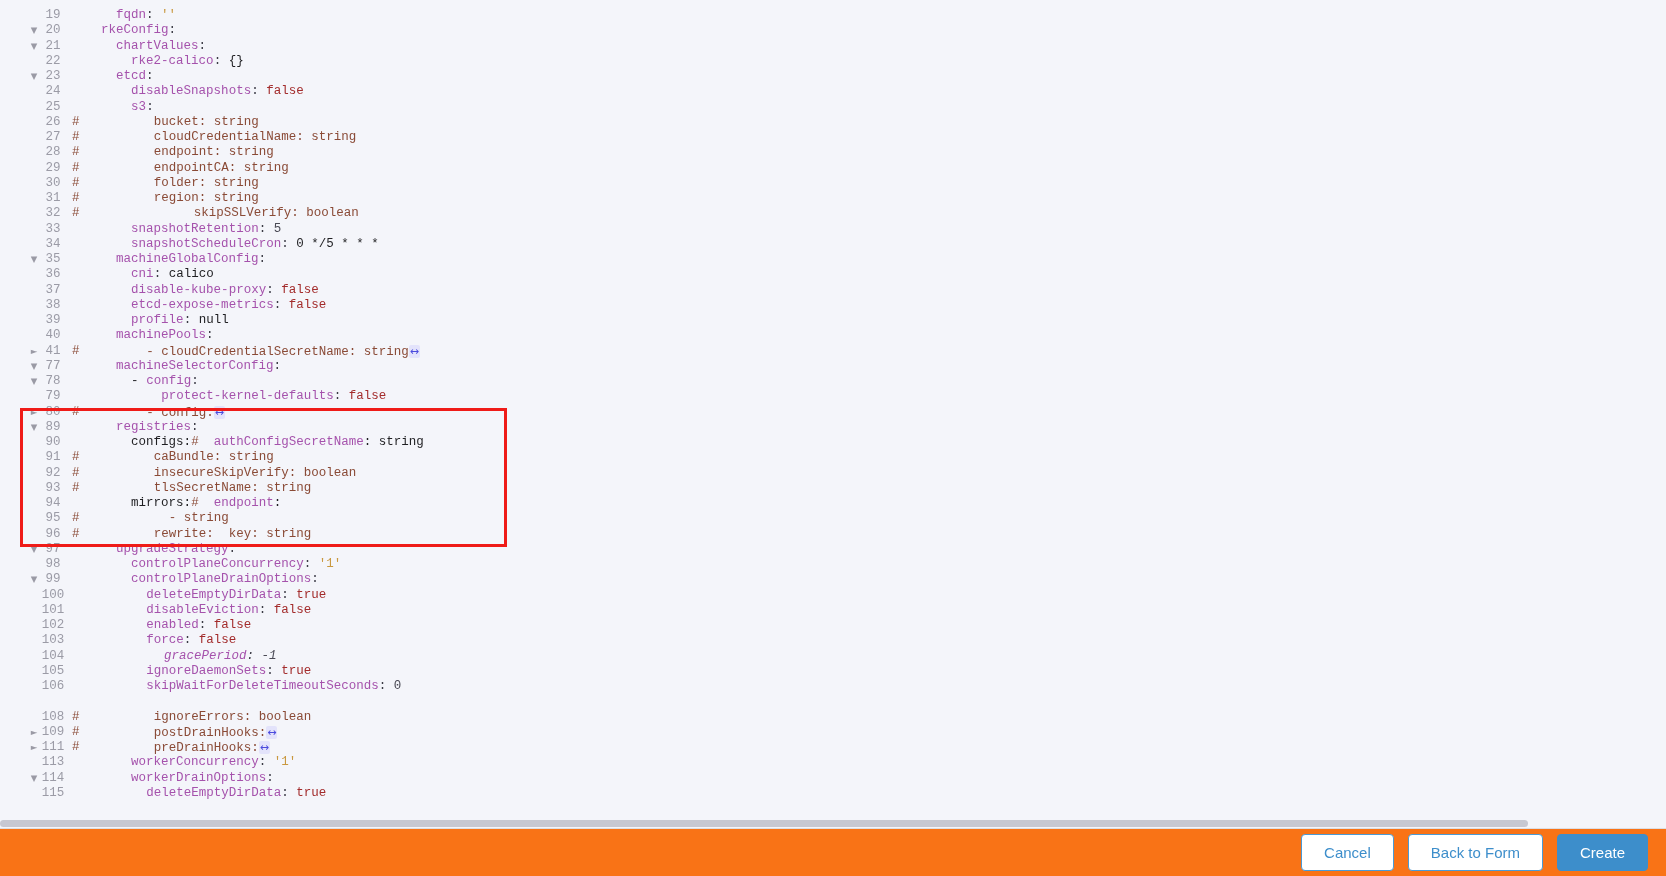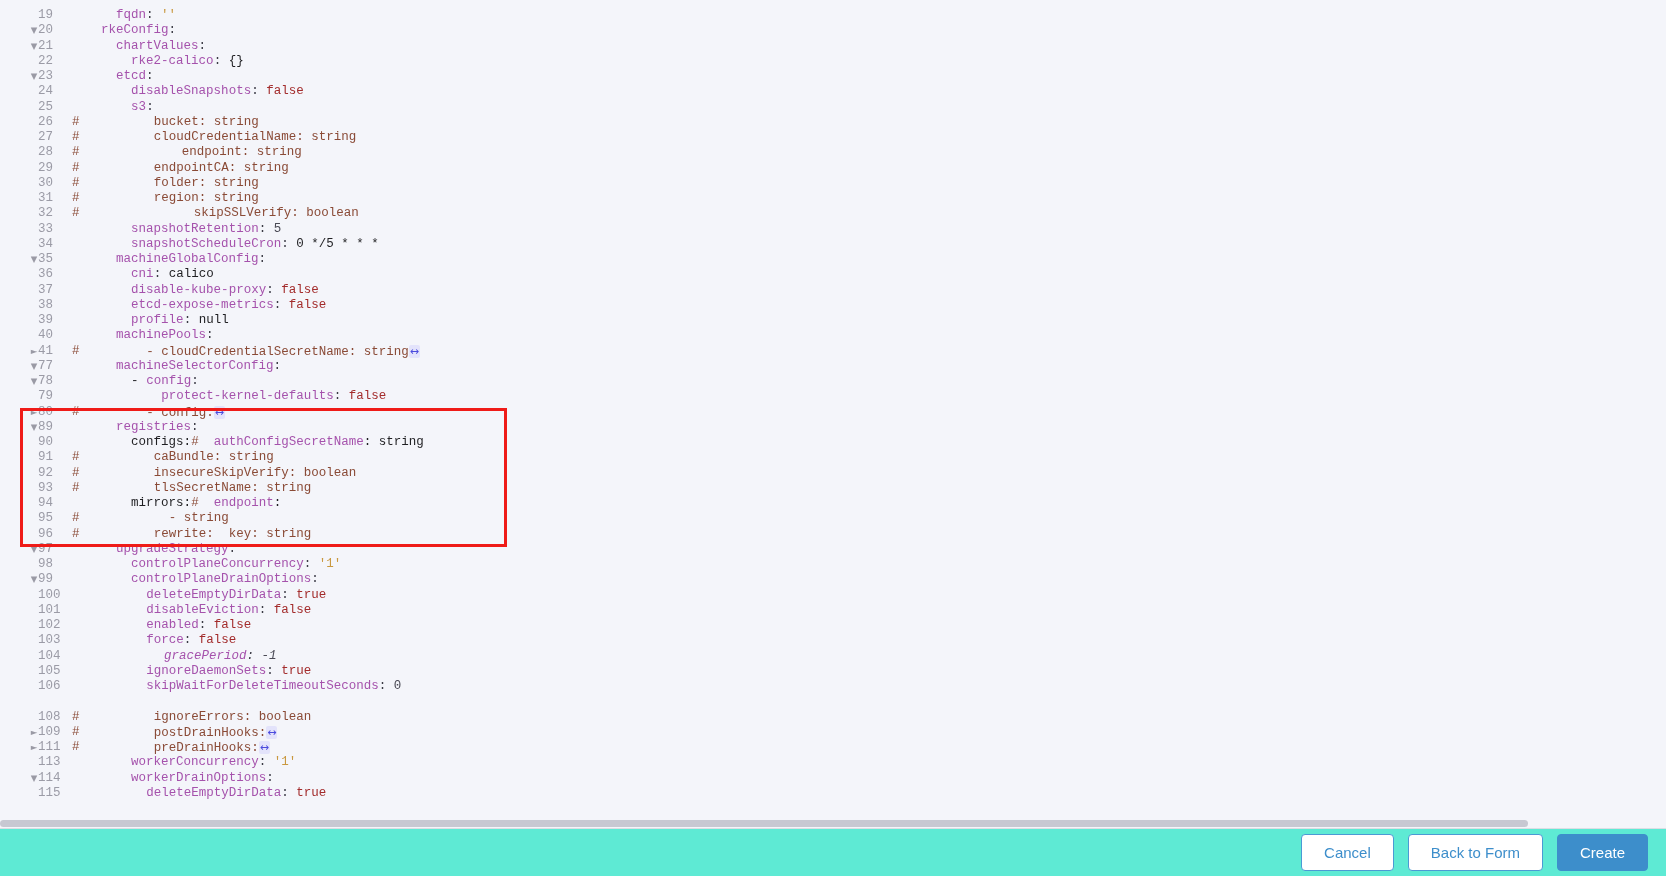--- a/index.html
+++ b/index.html
@@ -56,21 +56,21 @@
     line-height: 15.25px;
     cursor: pointer;
     user-select: none;
   }
   .fold.empty { cursor: default; }
 
   .lnum {
     position: absolute;
     left: 38px;
     width: 30px;
-    text-align: left;
+    text-align: center;
     color: #9b9ba6;
     font-family: "Liberation Mono", "DejaVu Sans Mono", monospace;
     font-size: 12.5px;
     line-height: 15.25px;
     user-select: none;
   }
 
   .hashmark {
     position: absolute;
     left: 72px;
@@ -141,21 +141,21 @@
     border-radius: 4px;
   }
 
   
   #footer {
     position: absolute;
     left: 0;
     top: 828px;
     width: 1666px;
     height: 48px;
-    background: #5eead4;
+    background: #f97316;
     border-top: 1px solid #dcdee4;
     box-sizing: border-box;
     display: flex;
     align-items: center;
     justify-content: flex-end;
     padding-right: 18px;
     gap: 14px;
   }
 
   .btn {
@@ -191,21 +191,21 @@
   <div id="code-scroll">
       <div class="code-line" style="position: absolute; left: 0px; top: 8px; width: 1666px;"><span class="fold empty"></span><span class="lnum">19</span><span class="content" style="left: 116.08px;"><span class="t-key">fqdn</span><span class="t-punct">: </span><span class="t-str">''</span></span></div>
       <div class="code-line" style="position: absolute; left: 0px; top: 23.25px; width: 1666px;"><span class="fold">▼</span><span class="lnum">20</span><span class="content" style="left: 101.04px;"><span class="t-key">rkeConfig</span><span class="t-punct">:</span></span></div>
       <div class="code-line" style="position: absolute; left: 0px; top: 38.5px; width: 1666px;"><span class="fold">▼</span><span class="lnum">21</span><span class="content" style="left: 116.08px;"><span class="t-key">chartValues</span><span class="t-punct">:</span></span></div>
       <div class="code-line" style="position: absolute; left: 0px; top: 53.75px; width: 1666px;"><span class="fold empty"></span><span class="lnum">22</span><span class="content" style="left: 131.12px;"><span class="t-key">rke2-calico</span><span class="t-punct">: </span><span class="t-plain">{}</span></span></div>
       <div class="code-line" style="position: absolute; left: 0px; top: 69px; width: 1666px;"><span class="fold">▼</span><span class="lnum">23</span><span class="content" style="left: 116.08px;"><span class="t-key">etcd</span><span class="t-punct">:</span></span></div>
       <div class="code-line" style="position: absolute; left: 0px; top: 84.25px; width: 1666px;"><span class="fold empty"></span><span class="lnum">24</span><span class="content" style="left: 131.12px;"><span class="t-key">disableSnapshots</span><span class="t-punct">: </span><span class="t-bool">false</span></span></div>
       <div class="code-line" style="position: absolute; left: 0px; top: 99.5px; width: 1666px;"><span class="fold empty"></span><span class="lnum">25</span><span class="content" style="left: 131.12px;"><span class="t-key">s3</span><span class="t-punct">:</span></span></div>
       <div class="code-line" style="position: absolute; left: 0px; top: 114.75px; width: 1666px;"><span class="fold empty"></span><span class="lnum">26</span><span class="hashmark">#</span><span class="content" style="left: 153.68px;"><span class="t-comment">bucket: string</span></span></div>
       <div class="code-line" style="position: absolute; left: 0px; top: 130px; width: 1666px;"><span class="fold empty"></span><span class="lnum">27</span><span class="hashmark">#</span><span class="content" style="left: 153.68px;"><span class="t-comment">cloudCredentialName: string</span></span></div>
-      <div class="code-line" style="position: absolute; left: 0px; top: 145.25px; width: 1636px;"><span class="fold empty"></span><span class="lnum">28</span><span class="hashmark">#</span><span class="content" style="left: 153.68px; margin-left: 28px;"><span class="t-comment">endpoint: string</span></span></div>
+      <div class="code-line" style="position: absolute; left: 0px; top: 145.25px; width: 1636px;"><span class="fold empty"></span><span class="lnum">28</span><span class="hashmark">#</span><span class="content" style="left: 153.68px;"><span class="t-comment">endpoint: string</span></span></div>
       <div class="code-line" style="position: absolute; left: 0px; top: 160.5px; width: 1666px;"><span class="fold empty"></span><span class="lnum">29</span><span class="hashmark">#</span><span class="content" style="left: 153.68px;"><span class="t-comment">endpointCA: string</span></span></div>
       <div class="code-line" style="position: absolute; left: 0px; top: 175.75px; width: 1666px;"><span class="fold empty"></span><span class="lnum">30</span><span class="hashmark">#</span><span class="content" style="left: 153.68px;"><span class="t-comment">folder: string</span></span></div>
       <div class="code-line" style="position: absolute; left: 0px; top: 191px; width: 1666px;"><span class="fold empty"></span><span class="lnum">31</span><span class="hashmark">#</span><span class="content" style="left: 153.68px;"><span class="t-comment">region: string</span></span></div>
       <div class="code-line" style="position: absolute; left: 0px; top: 206.25px; width: 1666px;"><span class="fold empty"></span><span class="lnum">32</span><span class="hashmark">#</span><span class="content" style="left: 153.68px; margin-left: 40px;"><span class="t-comment">skipSSLVerify: boolean</span></span></div>
       <div class="code-line" style="position: absolute; left: 0px; top: 221.5px; width: 1666px;"><span class="fold empty"></span><span class="lnum">33</span><span class="content" style="left: 131.12px;"><span class="t-key">snapshotRetention</span><span class="t-punct">: </span><span class="t-num">5</span></span></div>
       <div class="code-line" style="position: absolute; left: 0px; top: 236.75px; width: 1666px;"><span class="fold empty"></span><span class="lnum">34</span><span class="content" style="left: 131.12px;"><span class="t-key">snapshotScheduleCron</span><span class="t-punct">: </span><span class="t-plain">0 */5 * * *</span></span></div>
       <div class="code-line" style="position: absolute; left: 0px; top: 252px; width: 1666px;"><span class="fold">▼</span><span class="lnum">35</span><span class="content" style="left: 116.08px;"><span class="t-key">machineGlobalConfig</span><span class="t-punct">:</span></span></div>
       <div class="code-line" style="position: absolute; left: 0px; top: 267.25px; width: 1666px;"><span class="fold empty"></span><span class="lnum">36</span><span class="content" style="left: 131.12px;"><span class="t-key">cni</span><span class="t-punct">: </span><span class="t-plain">calico</span></span></div>
       <div class="code-line" style="position: absolute; left: 0px; top: 282.5px; width: 1666px;"><span class="fold empty"></span><span class="lnum">37</span><span class="content" style="left: 131.12px;"><span class="t-key">disable-kube-proxy</span><span class="t-punct">: </span><span class="t-bool">false</span></span></div>
       <div class="code-line" style="position: absolute; left: 0px; top: 297.75px; width: 1666px;"><span class="fold empty"></span><span class="lnum">38</span><span class="content" style="left: 131.12px;"><span class="t-key">etcd-expose-metrics</span><span class="t-punct">: </span><span class="t-bool">false</span></span></div>

